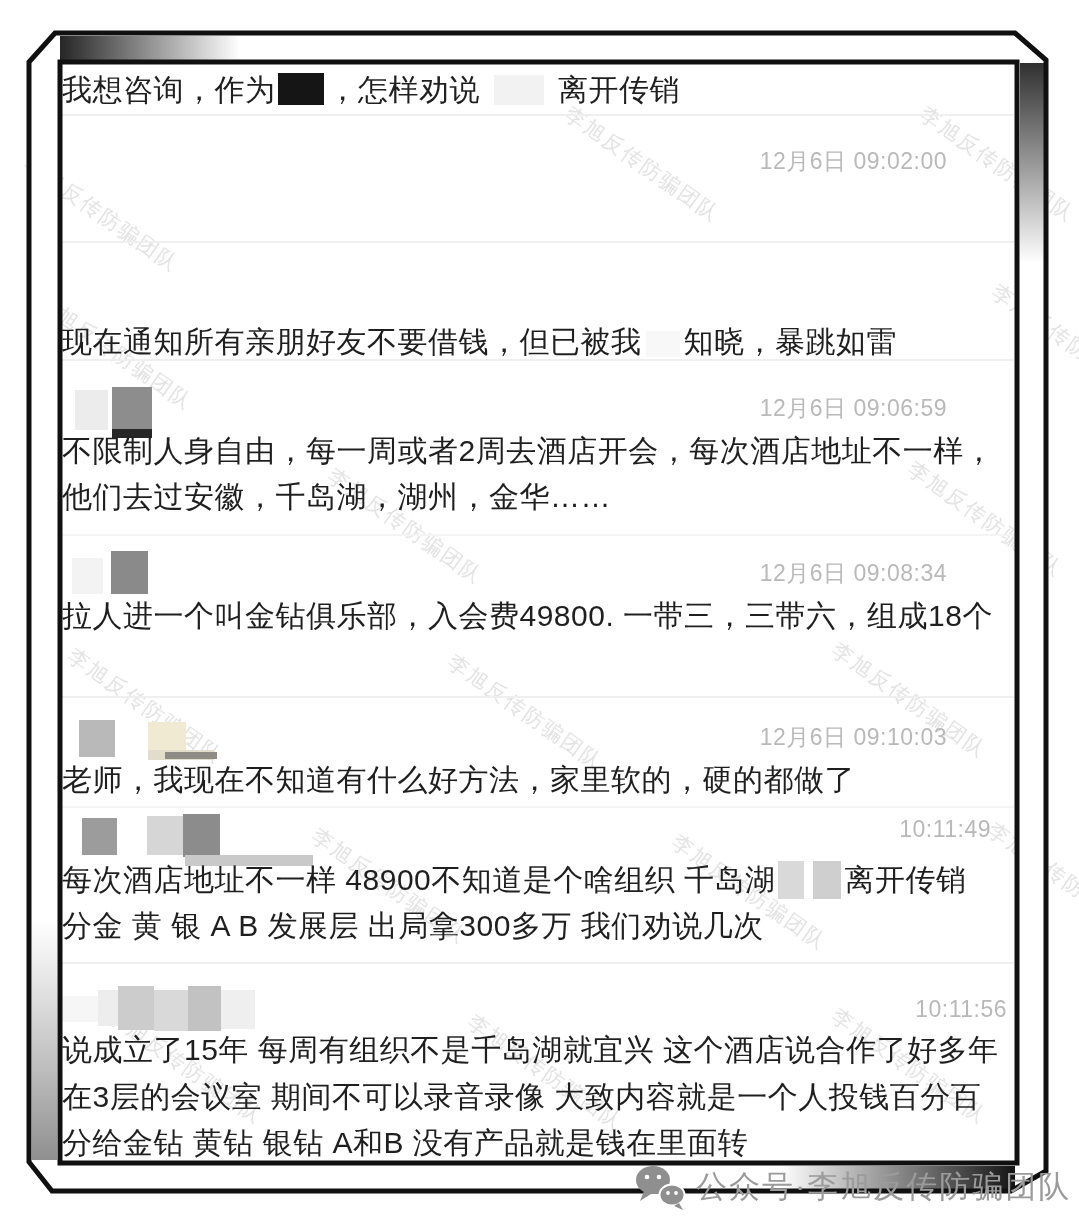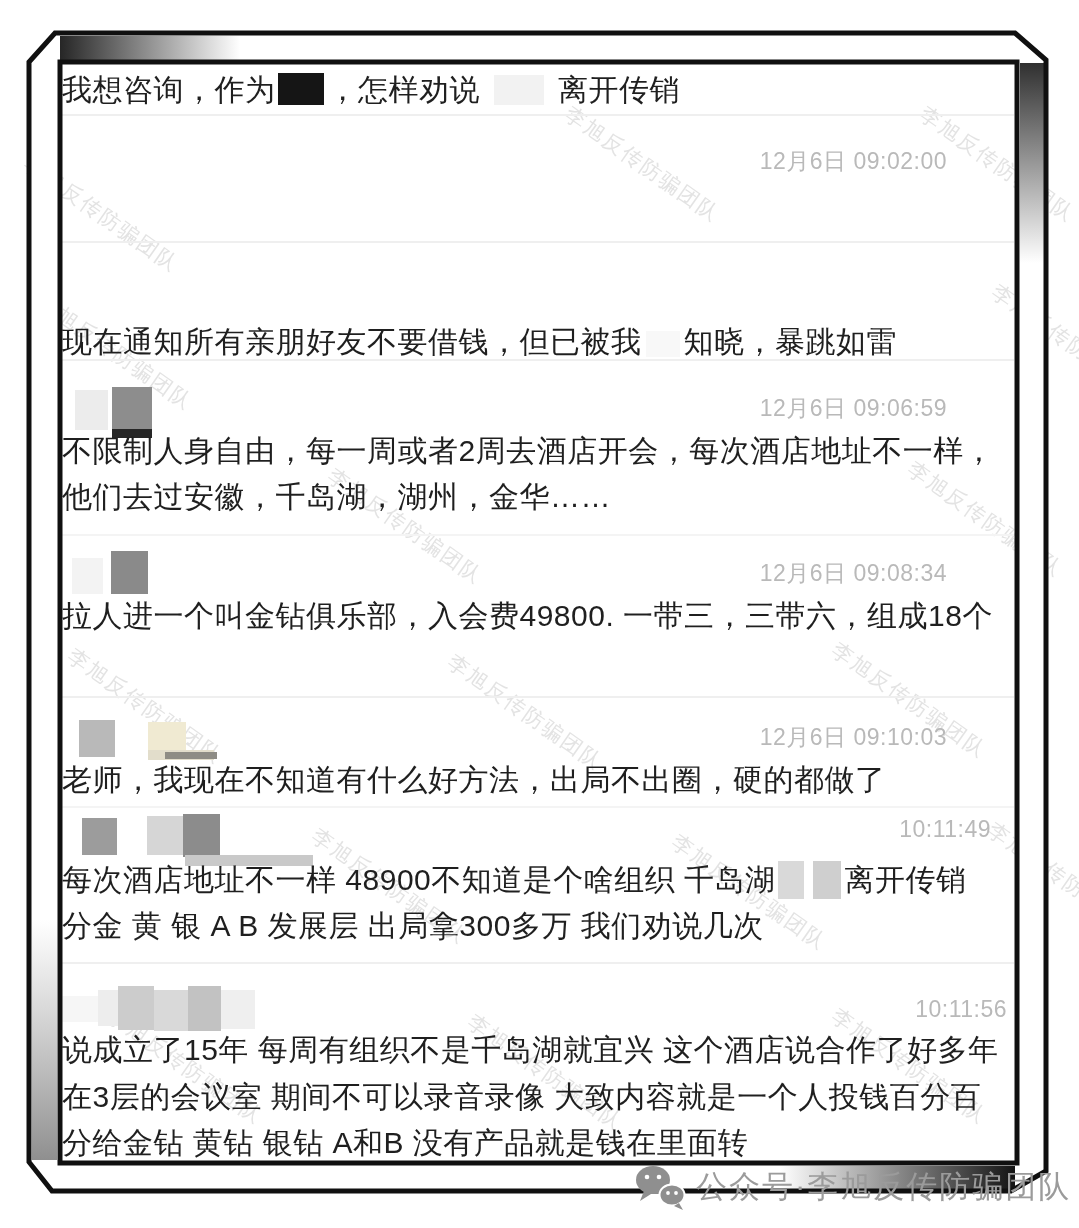--- a/index.html
+++ b/index.html
@@ -100,21 +100,21 @@
   </div>
 
   <div class="ts" style="top:393px;right:132px">12月6日 09:06:59</div>
   <div class="msg" style="top:431px">不限制人身自由，每一周或者2周去酒店开会，每次酒店地址不一样，</div>
   <div class="msg" style="top:477px">他们去过安徽，千岛湖，湖州，金华……</div>
 
   <div class="ts" style="top:558px;right:132px">12月6日 09:08:34</div>
   <div class="msg" style="top:596px">拉人进一个叫金钻俱乐部，入会费49800. 一带三，三带六，组成18个</div>
 
   <div class="ts" style="top:722px;right:132px">12月6日 09:10:03</div>
-  <div class="msg" style="top:760px">老师，我现在不知道有什么好方法，出局不出圈，硬的都做了</div>
+  <div class="msg" style="top:760px">老师，我现在不知道有什么好方法，家里软的，硬的都做了</div>
 
   <div class="ts" style="top:816px;right:88px">10:11:49</div>
   <div class="msg" style="top:860px">
     <span>每次酒店地址不一样 48900不知道是个啥组织 千岛湖</span><span class="box box-g1"></span><span class="box box-g2"></span><span>离开传销</span>
   </div>
   <div class="msg" style="top:906px">分金 黄 银 A B 发展层 出局拿300多万 我们劝说几次</div>
 
   <div class="ts" style="top:996px;right:72px">10:11:56</div>
   <div class="msg" style="top:1030px">说成立了15年 每周有组织不是千岛湖就宜兴 这个酒店说合作了好多年</div>
   <div class="msg" style="top:1077px">在3层的会议室 期间不可以录音录像 大致内容就是一个人投钱百分百</div>

